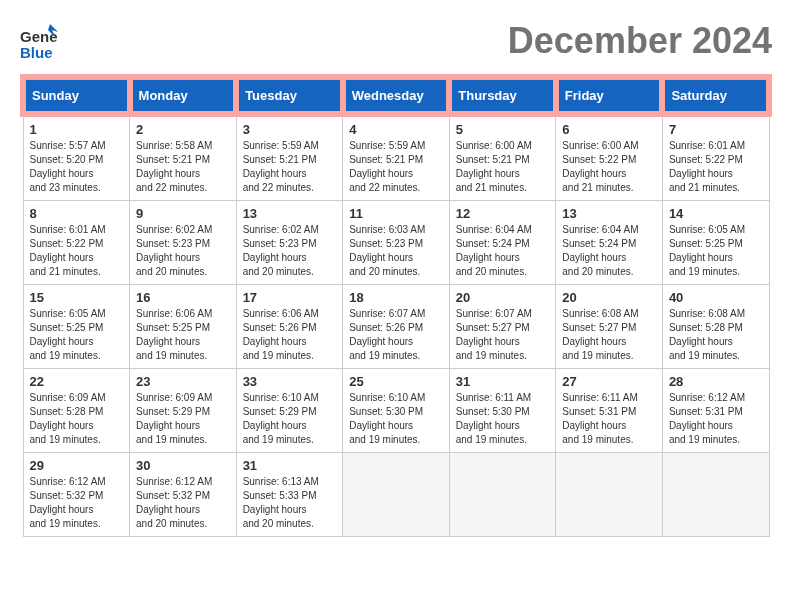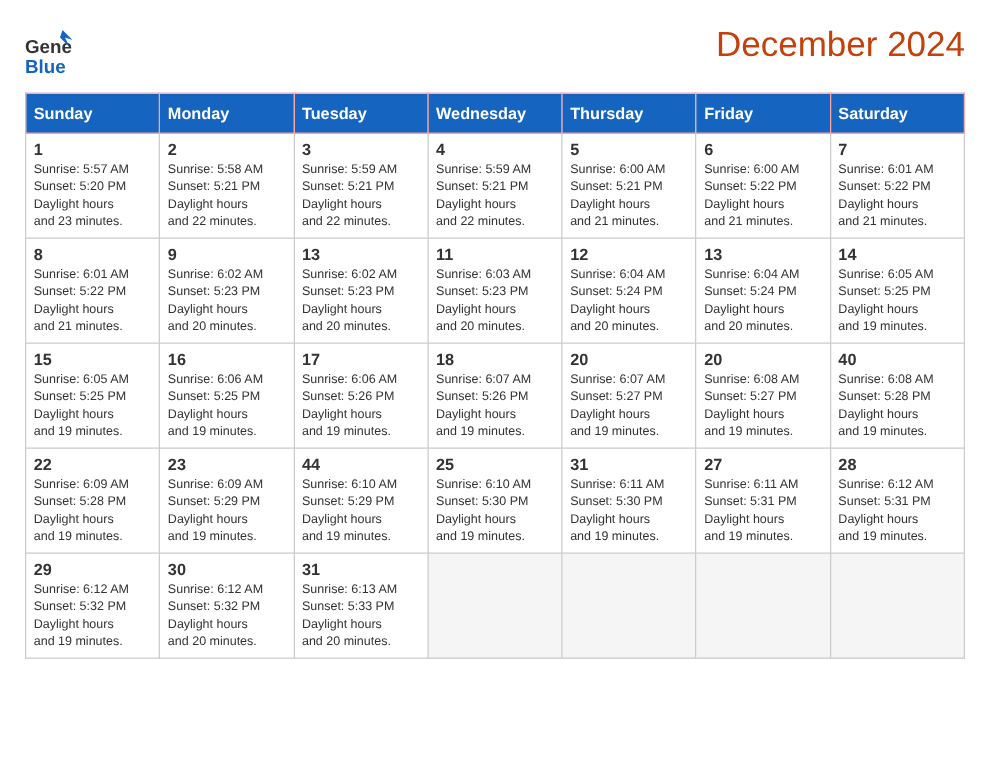--- a/index.html
+++ b/index.html
@@ -21,41 +21,41 @@
       align-items: flex-start;
       gap: 4px;
     }
     .logo-icon {
       margin-top: 2px;
     }
     .title-section {
       text-align: right;
     }
     .month-title {
-      font-size: 28px;
-      font-weight: normal;
-      color: #c2410c;
+      font-size: 36px;
+      font-weight: bold;
+      color: #737373;
     }
     .location {
       font-size: 16px;
       color: #555;
     }
     .calendar {
       width: 100%;
       border-collapse: collapse;
       font-size: 11px;
     }
     .calendar th {
       background-color: #1565C0;
       color: #fff;
       padding: 8px 6px;
       text-align: left;
       font-size: 13px;
       font-weight: bold;
-      border: 1px solid #fca5a5;
+      border: 6px solid #fca5a5;
     }
     .calendar td {
       border: 1px solid #ccc;
       vertical-align: top;
       padding: 5px 6px;
       width: calc(100% / 7);
       min-height: 80px;
       background: #fff;
     }
     .calendar td.empty {
@@ -311,21 +311,21 @@
         <td>
         <span class="day-number">23</span>
         <div class="day-info">
           Sunrise: 6:09 AM<br>
           Sunset: 5:29 PM<br>
           Daylight hours<br>
           and 19 minutes.
         </div>
       </td>
         <td>
-        <span class="day-number">44</span>
+        <span class="day-number">33</span>
         <div class="day-info">
           Sunrise: 6:10 AM<br>
           Sunset: 5:29 PM<br>
           Daylight hours<br>
           and 19 minutes.
         </div>
       </td>
         <td>
         <span class="day-number">25</span>
         <div class="day-info">

